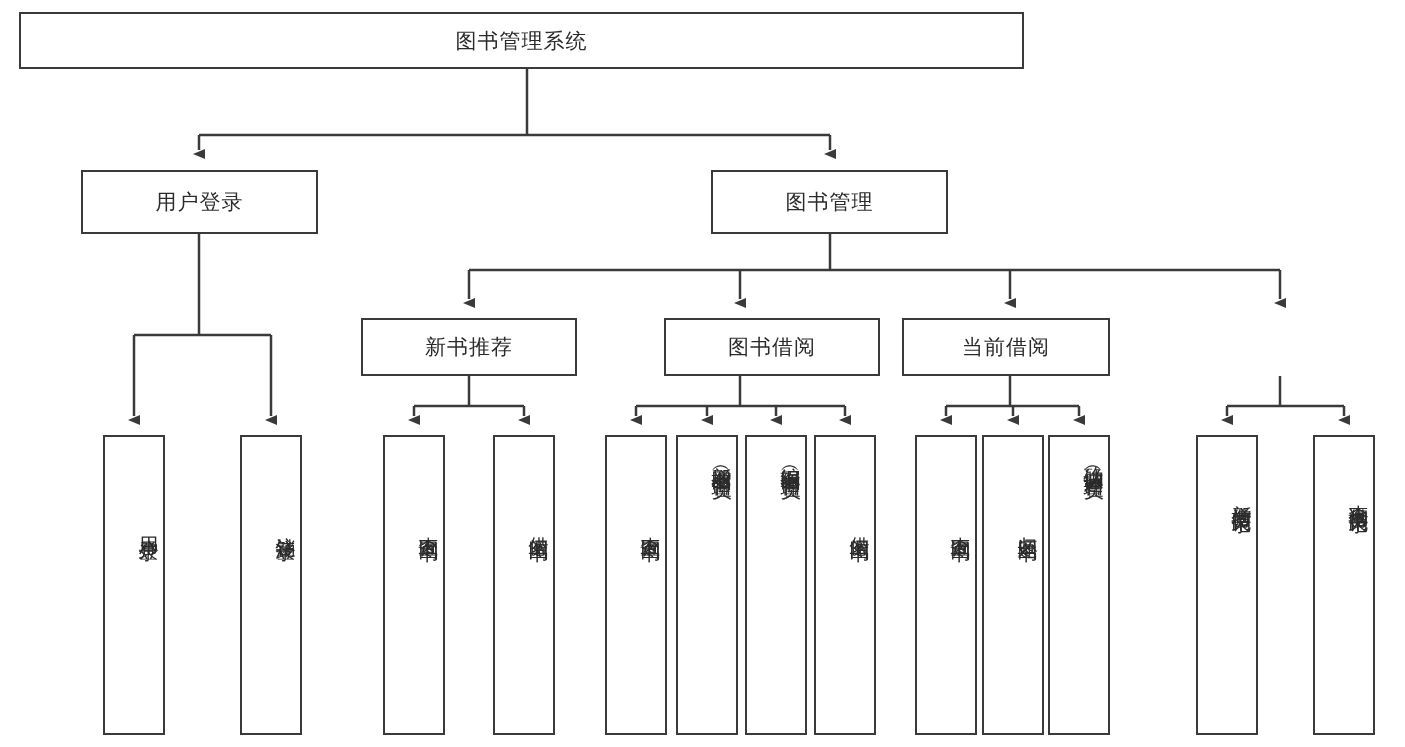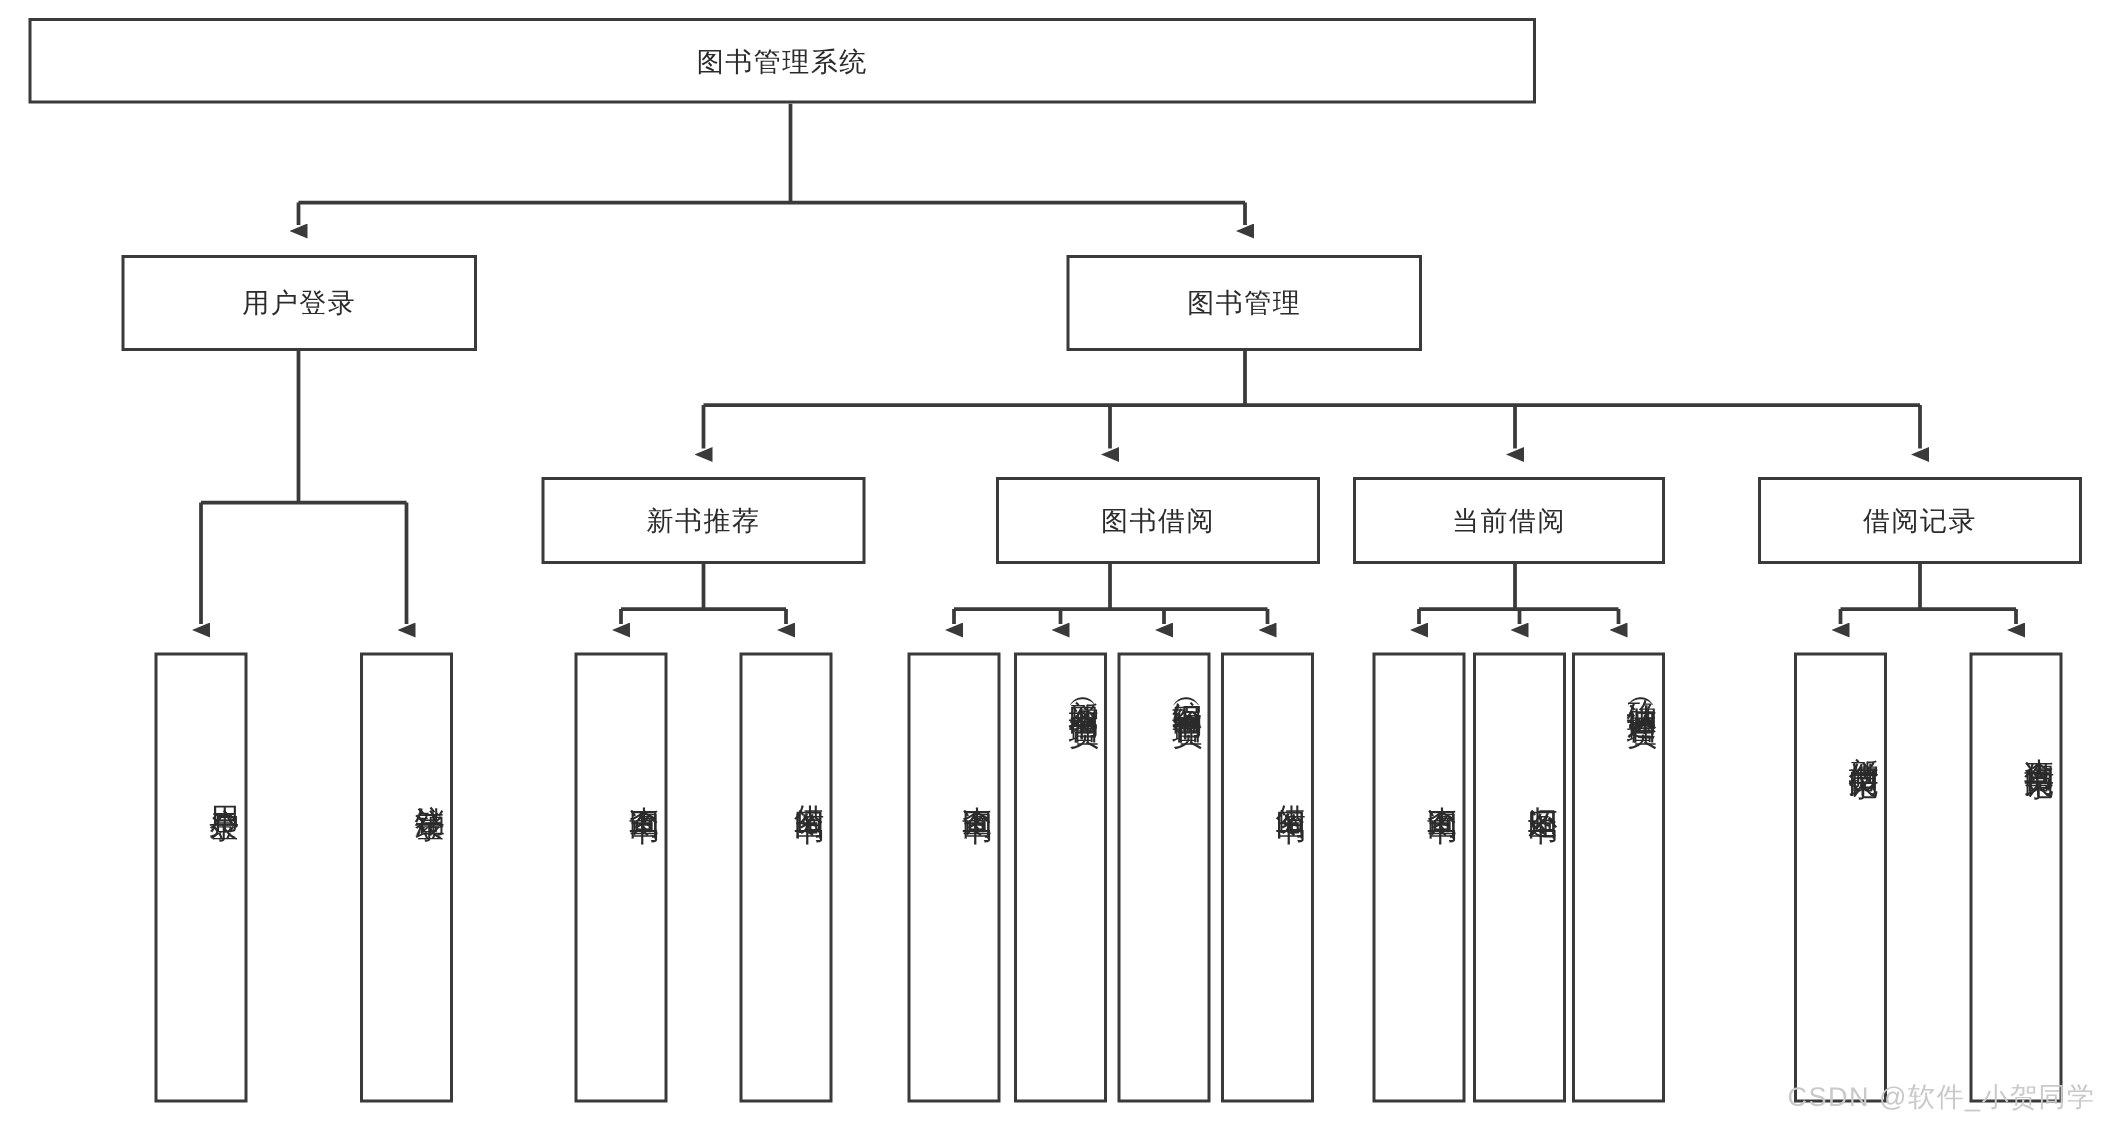--- a/index.html
+++ b/index.html
@@ -3,21 +3,21 @@
 <meta charset="utf-8">
 <style>
   html,body{margin:0;padding:0;background:#ffffff;}
   body{width:1405px;height:747px;overflow:hidden;
        font-family:"Liberation Sans","DejaVu Sans",sans-serif;}
   #stage{position:relative;width:1405px;height:747px;background:#fff;}
   svg#wires{position:absolute;left:0;top:0;width:1405px;height:747px;}
   .node{position:absolute;box-sizing:border-box;background:#ffffff;
         border:2.5px solid #3a3a3a;display:flex;align-items:center;
         justify-content:center;color:#2b2b2b;}
-  .node.h{font-size:18px;letter-spacing:1px;}
+  .node.h{font-size:21px;letter-spacing:1px;}
   .node.v{align-items:flex-start;padding-top:6px;}
   .node.v .vtxt{writing-mode:vertical-rl;text-orientation:upright;
         font-size:20px;line-height:1.42;letter-spacing:2px;
         white-space:nowrap;width:100%;text-align:center;}
   .node.v.mid .vtxt{padding-top:78px;}
   .node.v.tall .vtxt{padding-top:8px;}
   .node.v.mid2 .vtxt{padding-top:46px;}
   #watermark{position:absolute;right:8px;bottom:4px;font-size:18px;
         color:#c9c9c9;letter-spacing:1px;white-space:nowrap;
         pointer-events:none;}
@@ -90,23 +90,20 @@
 
   <div class="node h" style="left:711px;top:170px;width:237px;height:64px;">
     <span>图书管理</span>
   </div>
   <div class="node h" style="left:632px;top:318px;width:216px;height:58px;margin-left:32px;">
     <span>图书借阅</span>
   </div>
   <div class="node h" style="left:902px;top:318px;width:208px;height:58px;">
     <span>当前借阅</span>
   </div>
-  <div class="node h" style="left:1172px;top:318px;width:216px;height:58px;">
-    <span>借阅记录</span>
-  </div>
 
   <div class="node v mid" style="left:103px;top:435px;width:62px;height:300px;">
     <span class="vtxt">用户登录</span>
   </div>
   <div class="node v mid" style="left:240px;top:435px;width:62px;height:300px;">
     <span class="vtxt">注销登录</span>
   </div>
 
   <div class="node v mid" style="left:383px;top:435px;width:62px;height:300px;">
     <span class="vtxt">查询图书</span>
@@ -138,14 +135,13 @@
     <span class="vtxt">确认归还（管理员）</span>
   </div>
 
   <div class="node v mid2" style="left:1196px;top:435px;width:62px;height:300px;">
     <span class="vtxt">新增借阅记录</span>
   </div>
   <div class="node v mid2" style="left:1313px;top:435px;width:62px;height:300px;">
     <span class="vtxt">查询借阅记录</span>
   </div>
 
-  <div id="watermark">CSDN @软件_小贺同学</div>
 </div>
 
 </body></html>

